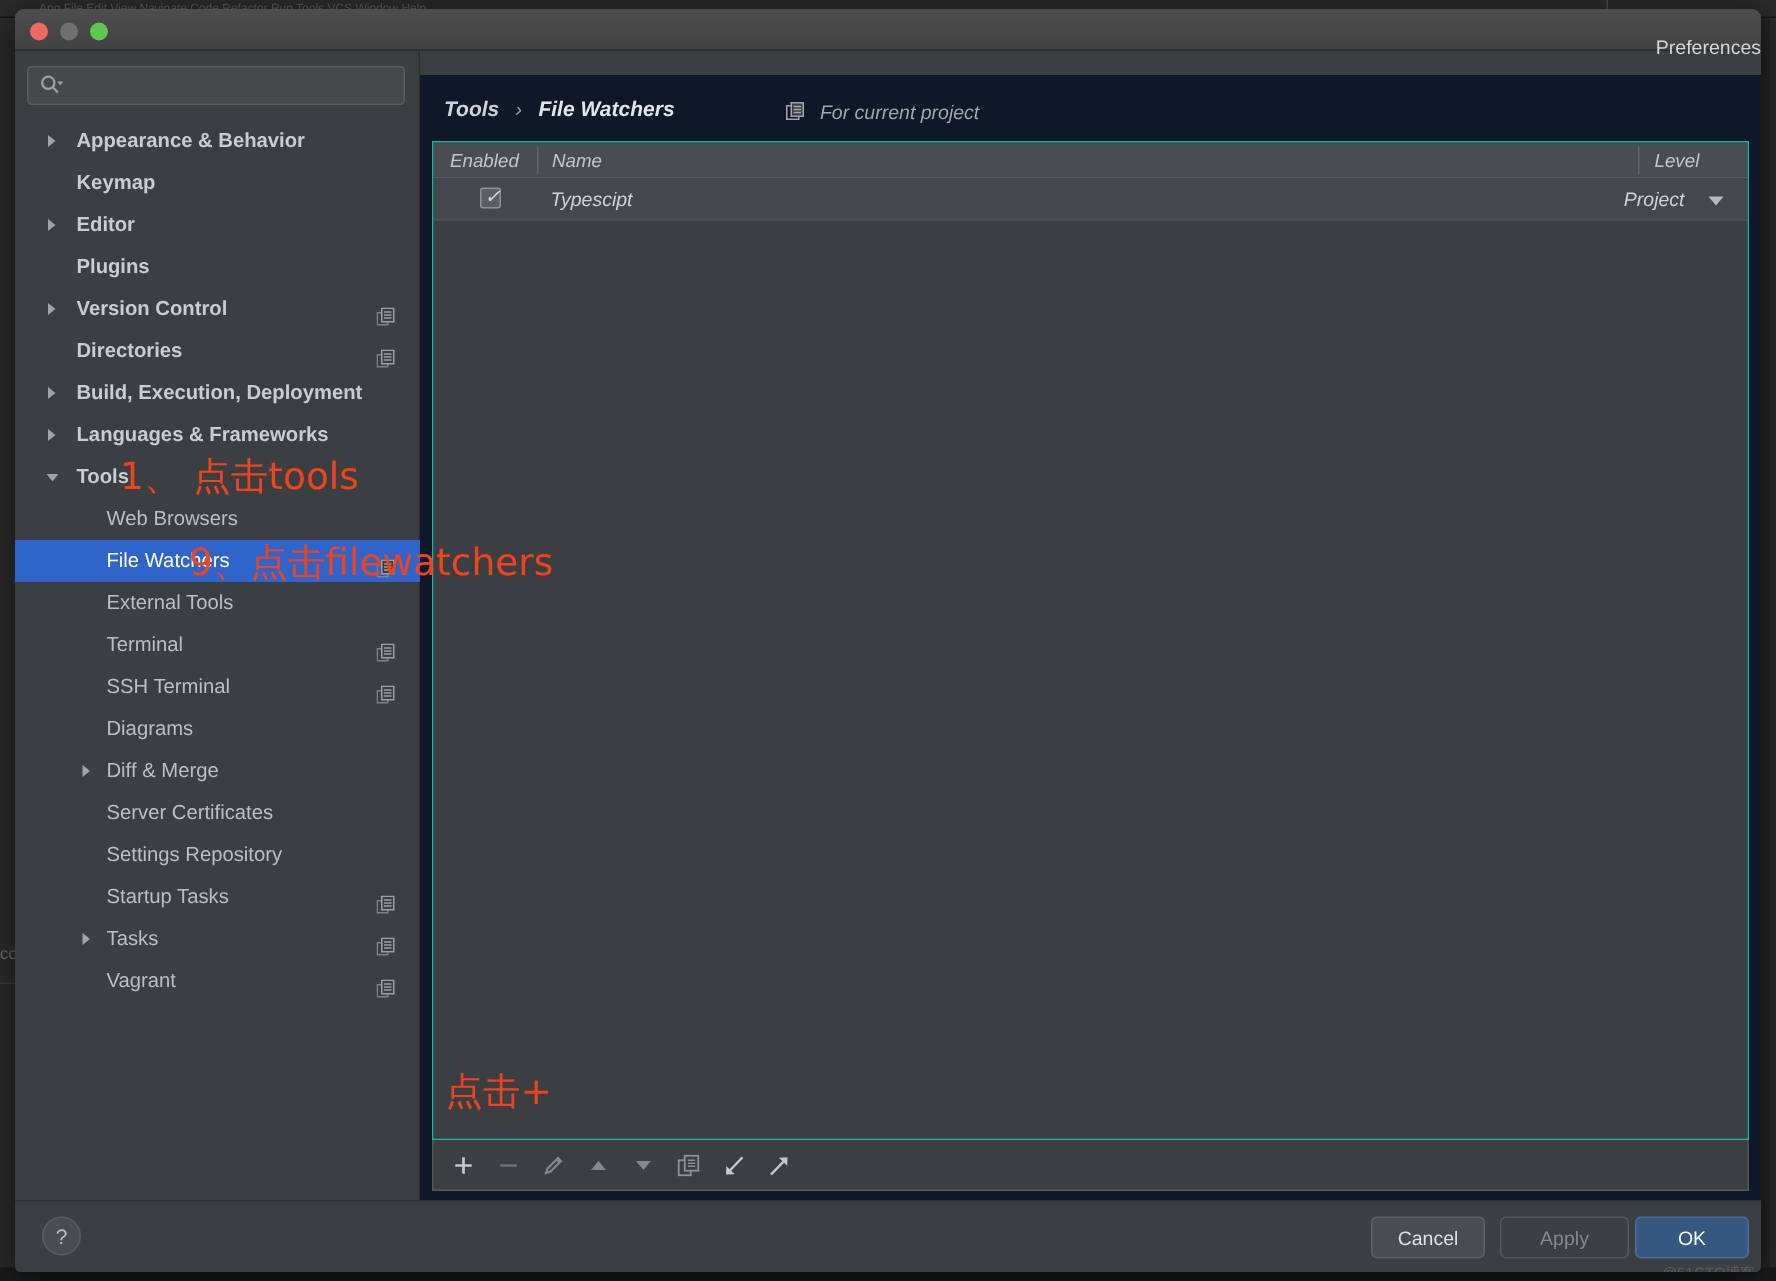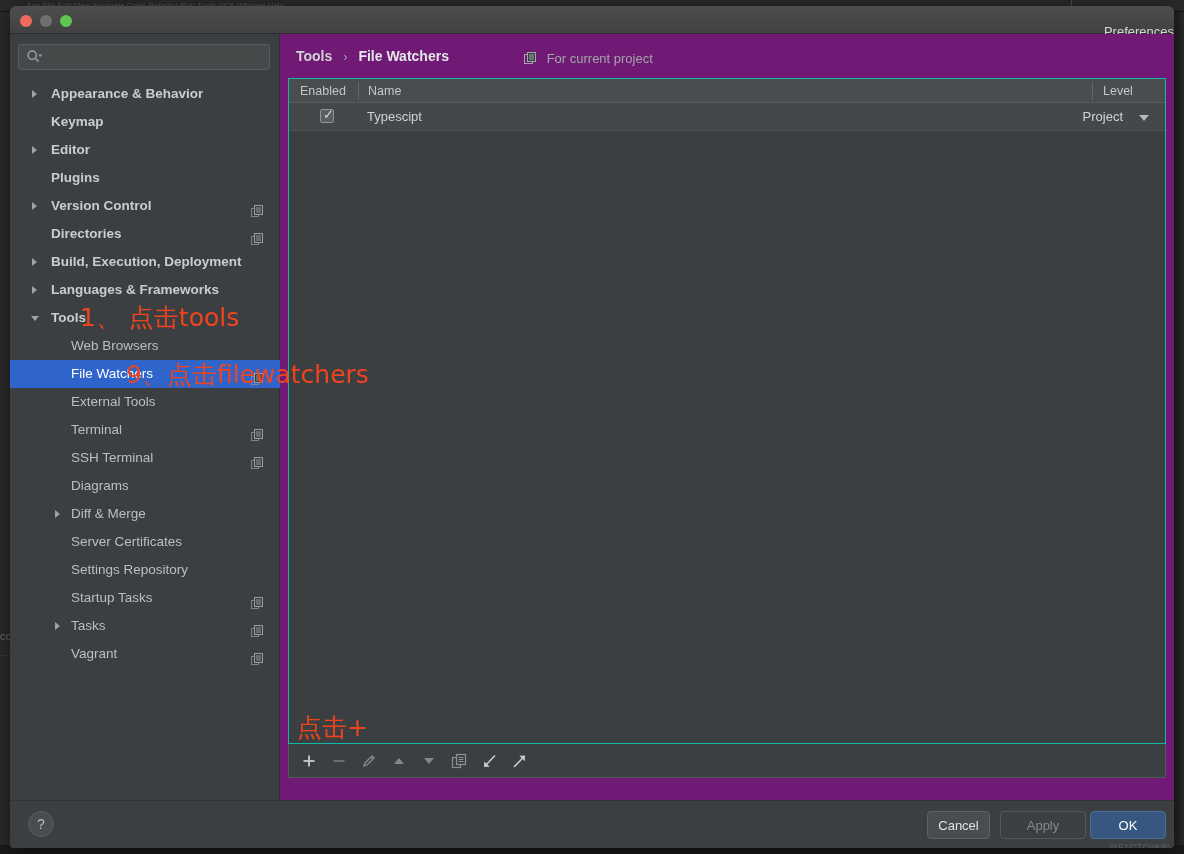--- a/index.html
+++ b/index.html
@@ -107,22 +107,23 @@
   .node.lvl0.noarrow .lbl { left: 41px; }
   .node.lvl1 { font-weight: normal; color: #bbbfc2; }
   .node.lvl1 .lbl { left: 61px; }
   .node.lvl1 .arrow { left: 45px; }
   .node.sel { background: #2f65ca; }
   .node.sel .lbl { color: #ffffff; }
   .copyglyph { position: absolute; right: 16px; top: 8px; }
 
   
   #main {
-    position: absolute; left: 270px; top: 0; width: 894px; height: 766px;
-    background: #701a75;
+    position: absolute; left: 270px; top: 16px; width: 894px; height: 766px;
+    background: #0f172a;
+    font-style: italic;
   }
   #crumbs { position: absolute; left: 16px; top: 14px; font-size: 14px; white-space: nowrap; }
   #crumbs .c0 { font-weight: bold; color: #cfd3d6; }
   #crumbs .sep { color: #9fa3a6; margin: 0 7px; font-size: 13px; }
   #crumbs .c1 { font-weight: bold; color: #e3e6e8; }
   #scope {
     position: absolute; left: 244px; top: 16px; font-size: 13px; color: #a2a6a9; white-space: nowrap;
   }
   #scope .sicon { position: relative; top: 2px; margin-right: 6px; }
 
@@ -173,21 +174,21 @@
   }
   #help-btn {
     position: absolute; left: 18px; top: 10px; width: 26px; height: 26px;
     border-radius: 50%; background: #4a4d4f; border: 1px solid #5b5e60;
     color: #b9bdc0; font-size: 14px; text-align: center; line-height: 25px;
   }
   .fbtn {
     position: absolute; top: 10px; height: 28px; border-radius: 4px;
     font-size: 13px; text-align: center; line-height: 27px;
   }
-  #btn-cancel { right: 184px; width: 63px; background: #4a4d4f; border: 1px solid #5f6264; color: #dfe2e4; }
+  #btn-cancel { right: 184px; width: 76px; background: #4a4d4f; border: 1px solid #5f6264; color: #dfe2e4; }
   #btn-apply  { right: 88px;  width: 86px; background: #3c3f41; border: 1px solid #55585a; color: #85898c; }
   #btn-ok     { right: 8px;   width: 76px; background: #365880; border: 1px solid #4a6d99; color: #ffffff; }
 
   
   #watermark {
     position: absolute; left: 1098px; top: 836px;
     font-size: 10px; color: #5a5d5f; white-space: nowrap;
   }
 
   

